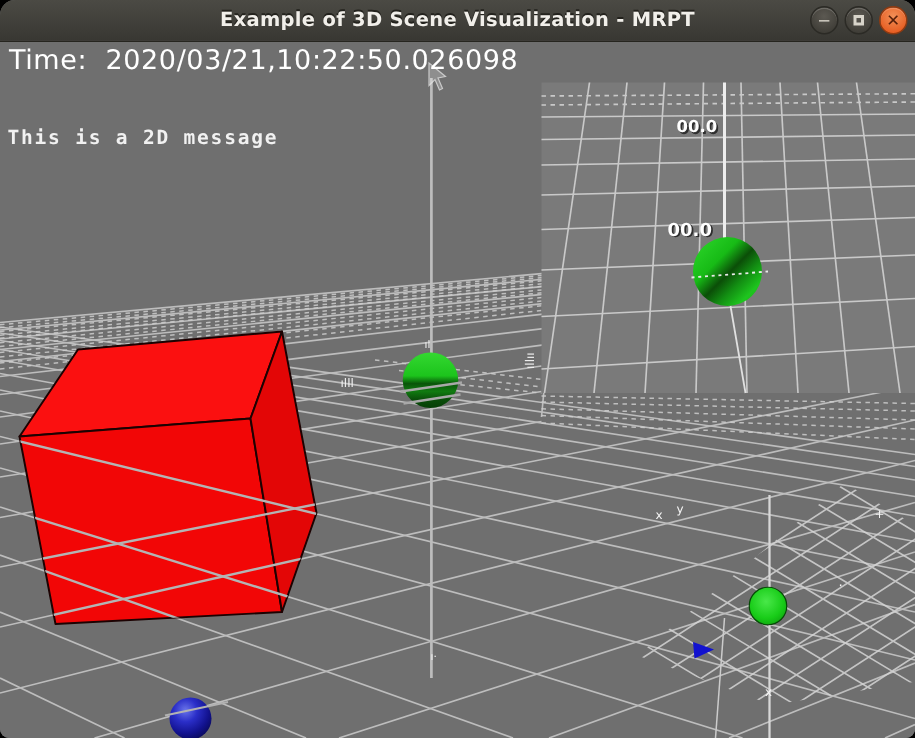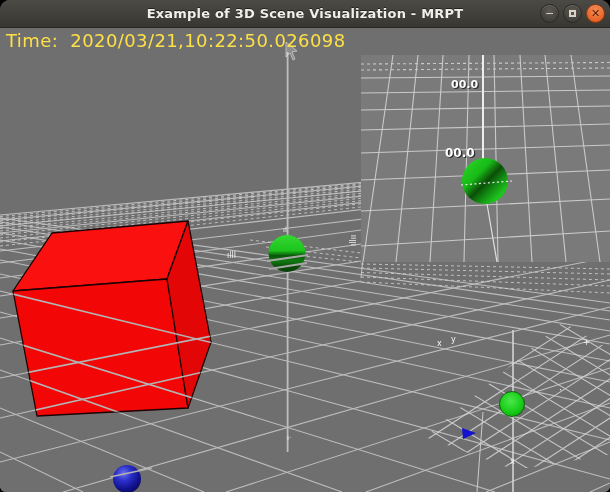--- a/index.html
+++ b/index.html
@@ -32,21 +32,21 @@
   .wbtn.close{
     background:radial-gradient(circle at 50% 35%,#f29057,#e65d22 78%);
     border-color:#8e3a11;color:#58200a;font-weight:bold;
   }
   .max-glyph{width:7px;height:7px;border:2px solid #d8d4ca;display:block;}
   
   #viewport{position:absolute;left:0;top:28px;width:610px;height:464px;background:#6f6f6f;}
   #scene-svg{position:absolute;left:0;top:-28px;width:610px;height:492px;}
   
   .ovl{position:absolute;z-index:5;}
-  #time-label{left:6px;top:2px;font-size:18px;color:#fde047;letter-spacing:.4px;white-space:pre;}
+  #time-label{left:6px;top:2px;font-size:18px;color:#ffffff;letter-spacing:.4px;white-space:pre;}
   #msg-2d{left:5px;top:57px;font-family:"DejaVu Sans Mono",monospace;font-weight:bold;
           font-size:13px;color:#f1f1f1;letter-spacing:1.2px;}
   #status-line{left:7px;top:433px;font-size:19px;color:#d7d7d7;letter-spacing:.4px;white-space:pre;}
 </style>
 </head>
 <body>
 
 <div id="window">
 
   <div id="titlebar">
@@ -260,14 +260,15 @@
 
       <g fill="#f2f2f2">
         <text x="227" y="258" font-size="8">ılll</text>
         <text x="283" y="232" font-size="7">ıl</text>
         <text x="287" y="440" font-size="7">ı·</text>
         <text x="356" y="246" font-size="8" transform="rotate(-90 356 246)">ıllıı</text>
       </g>
     </svg>
 
     <div class="ovl" id="time-label">Time:  2020/03/21,10:22:50.026098</div>
+    <div class="ovl" id="msg-2d">This is a 2D message</div>
   </div>
 </div>
 
 </body></html>

